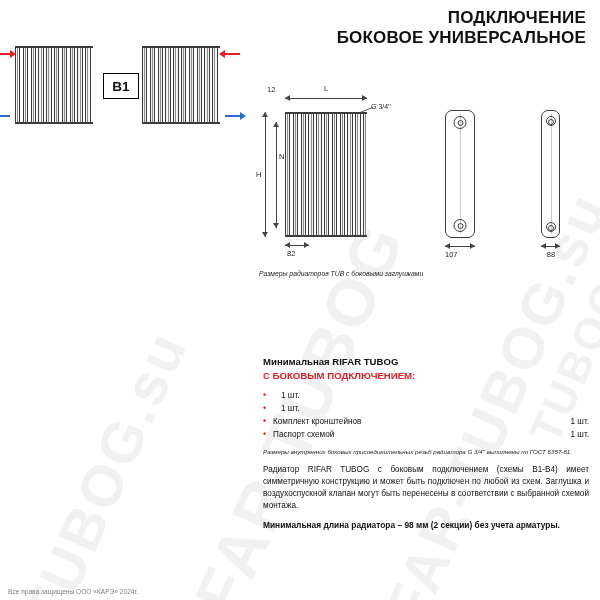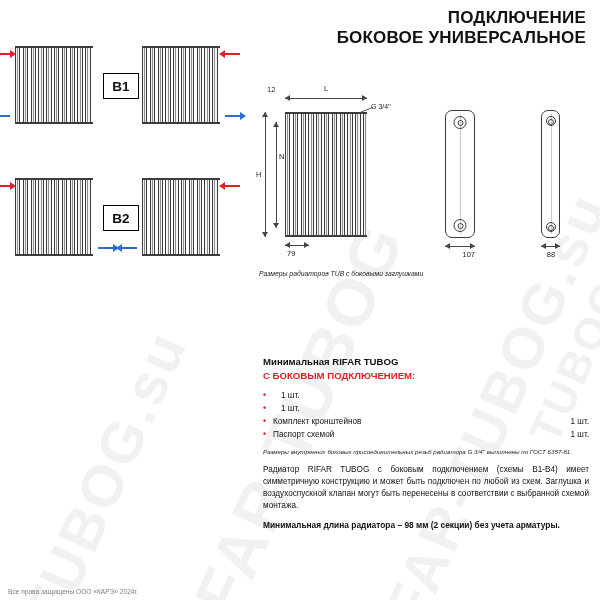--- a/index.html
+++ b/index.html
@@ -112,41 +112,20 @@
       <div class="radiator radpat rad-right">
           <div class="arr top right point-left" style="background: rgb(227, 30, 36);">
             <i class="head" style="border-right-color: rgb(227, 30, 36);"></i>
           </div>
           <div class="arr bottom right point-right" style="background: rgb(43, 107, 212);">
             <i class="head" style="border-left-color: rgb(43, 107, 212);"></i>
           </div>
         </div>
     </div>
 
-    <div class="scheme-row row1">
-      <div class="radiator radpat rad-left">
-          <div class="arr top left point-right" style="background: rgb(227, 30, 36);">
-            <i class="head" style="border-left-color: rgb(227, 30, 36);"></i>
-          </div>
-          <div class="arr bottom right point-right" style="background: rgb(43, 107, 212);">
-            <i class="head" style="border-left-color: rgb(43, 107, 212);"></i>
-          </div>
-        </div>
-      <div class="scheme-label">
-        <span>В2</span>
-      </div>
-      <div class="radiator radpat rad-right">
-          <div class="arr top right point-left" style="background: rgb(227, 30, 36);">
-            <i class="head" style="border-right-color: rgb(227, 30, 36);"></i>
-          </div>
-          <div class="arr bottom left point-left" style="background: rgb(43, 107, 212);">
-            <i class="head" style="border-right-color: rgb(43, 107, 212);"></i>
-          </div>
-        </div>
-    </div>
 
 
 
   </section>
 
   <section class="drawing">
 
     <span class="dlabel" style="left:12px;top:3px">12</span>
     <span class="dlabel" style="left:30px;top:2px;width:82px;text-align:center">L</span>
     <div class="dimh" style="left:30px;top:16px;width:82px"></div>
@@ -155,29 +134,29 @@
     <div class="leader" style="left:101px;top:28px"></div>
 
     <div class="dimv" style="left:10px;top:30px;height:125px"></div>
     <span class="dlabel" style="left:1px;top:88px">H</span>
     <div class="dimv" style="left:21px;top:40px;height:106px"></div>
     <span class="dlabel" style="left:24px;top:70px">N</span>
 
     <div class="front-view radpat"></div>
 
     <div class="dimh" style="left:30px;top:163px;width:24px"></div>
-    <span class="dlabel" style="left:32px;top:167px">79</span>
+    <span class="dlabel" style="left:32px;top:167px">82</span>
 
     <div class="sideview sv1">
       <div class="centerline"></div>
       <div class="port ptop"></div>
       <div class="port pbottom"></div>
     </div>
     <div class="dimh" style="left:190px;top:164px;width:30px"></div>
-    <span class="dlabel" style="left:190px;top:168px;width:30px;text-align:right">107</span>
+    <span class="dlabel" style="left:190px;top:168px;width:30px;text-align:left">107</span>
 
     <div class="sideview sv2">
       <div class="centerline"></div>
       <div class="port ptop"></div>
       <div class="port pbottom"></div>
     </div>
     <div class="dimh" style="left:286px;top:164px;width:19px"></div>
     <span class="dlabel" style="left:278px;top:168px;width:36px;text-align:center">88</span>
 
     <div class="caption">Размеры радиаторов TUB с боковыми заглушками</div>

